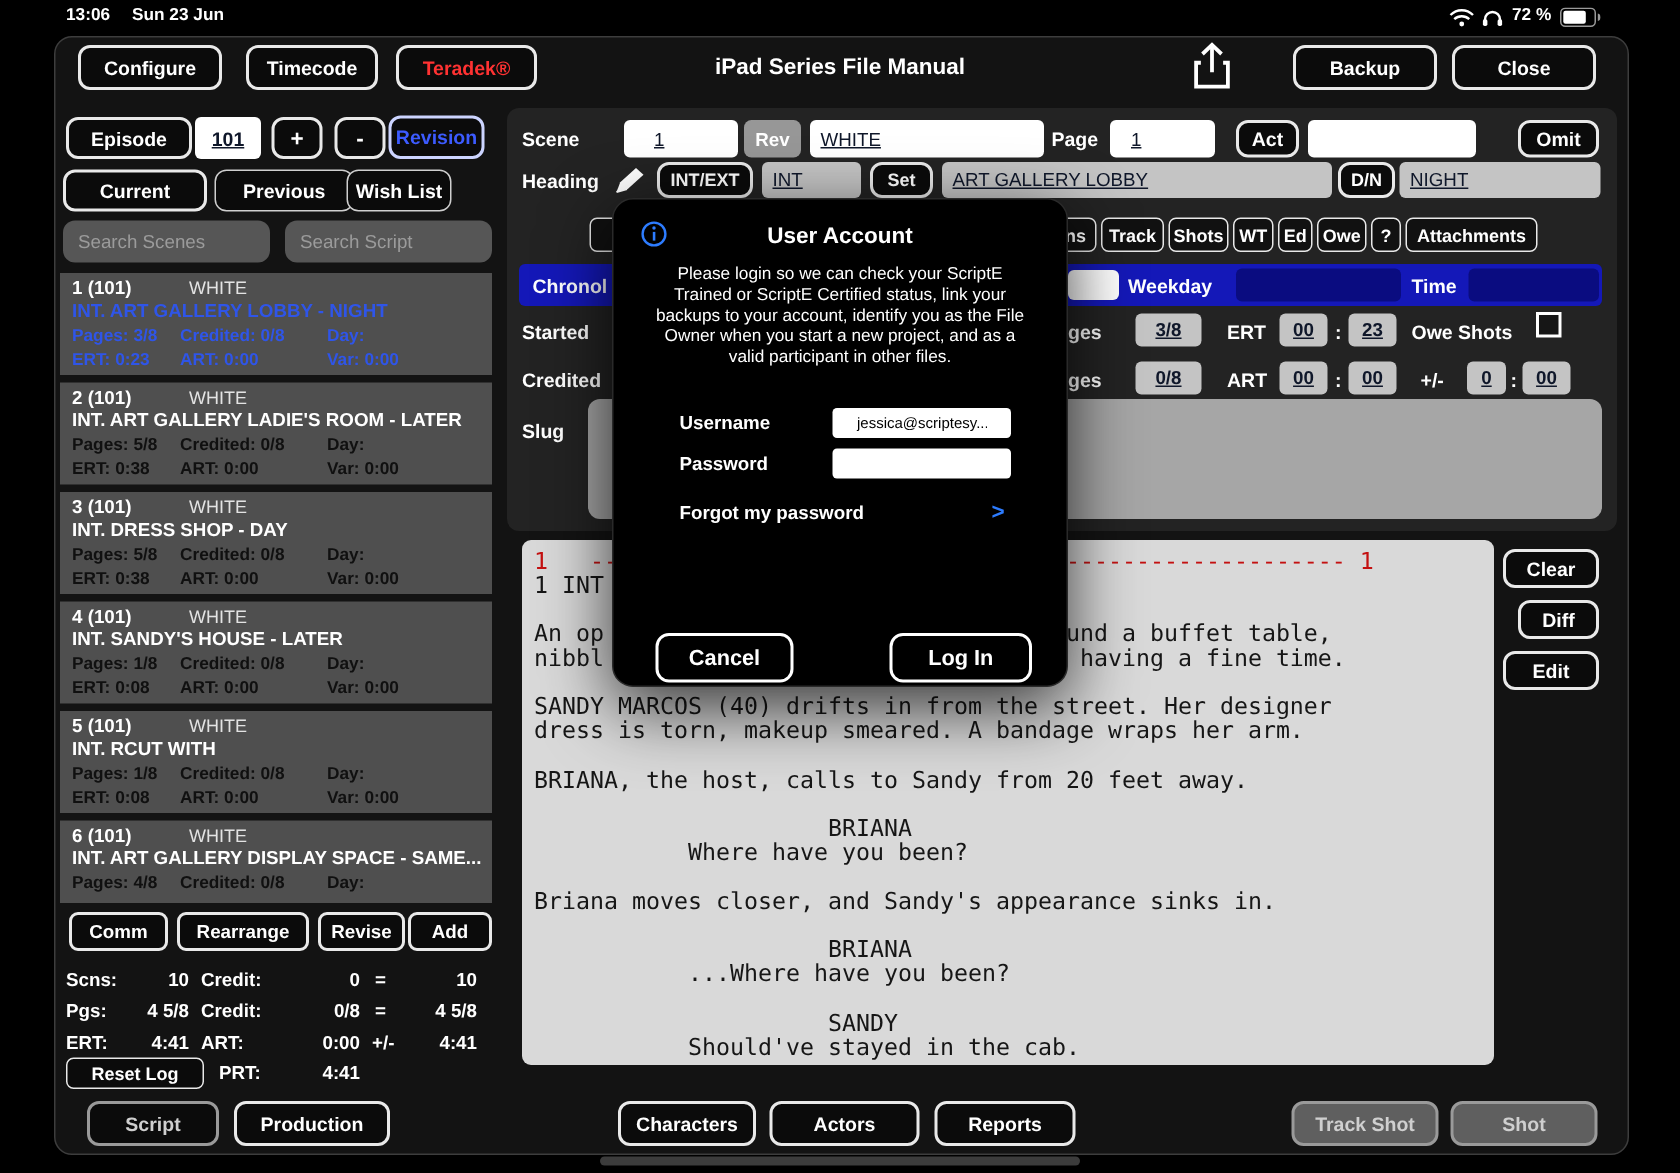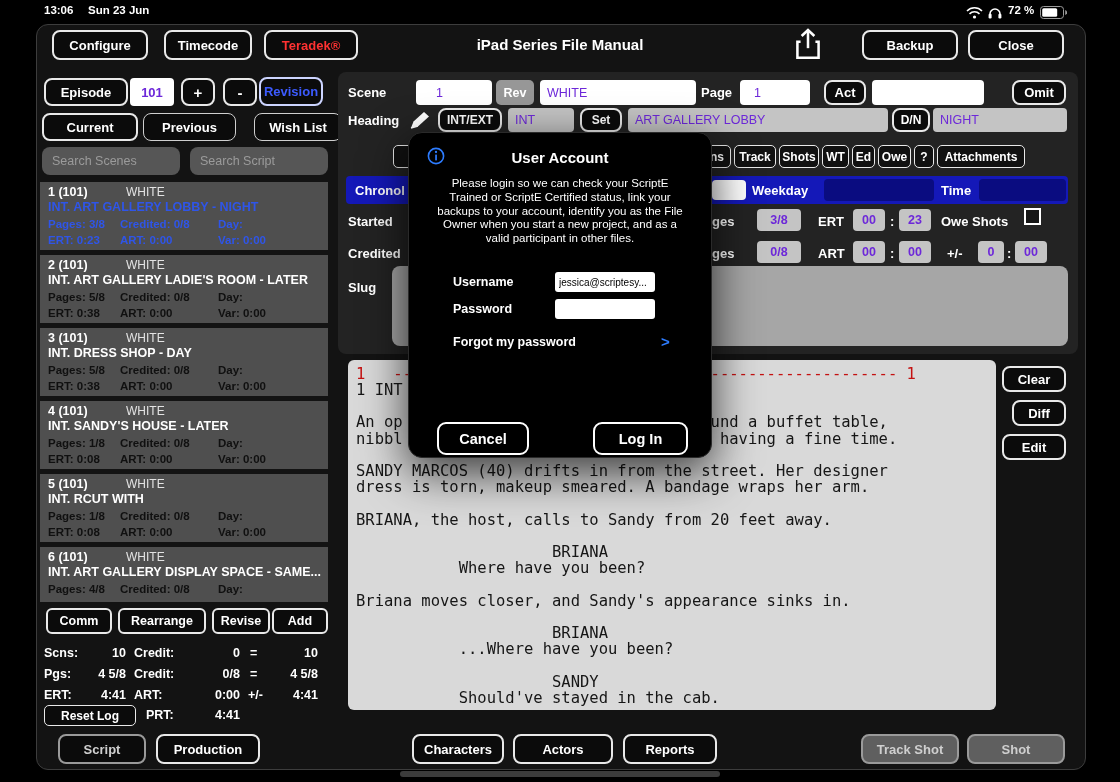--- a/index.html
+++ b/index.html
@@ -4,22 +4,22 @@
 <style>
   html,body{margin:0;padding:0;background:#000;}
   .screen{position:relative;width:1120px;height:782px;background:#000;overflow:hidden;
           font-family:"Liberation Sans",sans-serif;-webkit-font-smoothing:antialiased;}
   .abs{position:absolute;}
   
   .b{position:absolute;box-sizing:border-box;background:#0b0b0b;border:2px solid #e9e9e9;border-radius:8px;
      color:#fff;font-weight:bold;display:flex;align-items:center;justify-content:center;font-size:13px;white-space:nowrap;}
   .tb{border-width:1.5px;border-radius:5px;font-size:12px;background:#111;}
   
-  .f{position:absolute;box-sizing:border-box;background:#fff;border-radius:4px;color:#6d28d9;display:flex;
-     align-items:center;padding:0 7px;font-size:12.5px;white-space:nowrap;overflow:hidden;}
+  .f{position:absolute;box-sizing:border-box;background:#fff;border-radius:4px;color:#0f172a;display:flex;
+     align-items:center;padding:0 7px;font-size:12.5px;white-space:nowrap;overflow:hidden;text-decoration:underline;}
   .fg{background:#c4c4c4;}
   .fc{justify-content:center;padding:0;font-weight:bold;}
   
   .l{position:absolute;color:#fff;font-weight:bold;font-size:13px;white-space:nowrap;}
   .app-frame{position:absolute;left:36px;top:24px;width:1048px;height:744px;background:#131313;
              border:1px solid #3d3d3d;border-radius:12px;}
   .panel{position:absolute;left:338px;top:72px;width:740px;height:282px;background:#232323;border-radius:8px;}
   .bluebar{position:absolute;left:346px;top:176px;width:722px;height:28px;background:#1418b8;border-radius:4px;}
   .navyfield{position:absolute;background:#0a0c80;border-radius:4px;}
   
@@ -37,22 +37,22 @@
   
   .script-area{position:absolute;left:348px;top:360px;width:648px;height:350px;background:#d9d9d9;border-radius:6px;overflow:hidden;}
   .script-area pre{margin:0;font-family:"DejaVu Sans Mono",monospace;font-size:15.5px;line-height:16.2px;}
   .ruler{position:absolute;left:8px;top:6px;color:#c41111;}
   .sbody{position:absolute;left:8px;top:22px;color:#161616;}
   
   .modal{position:absolute;left:408px;top:132px;width:302px;height:324px;background:#000;border:1px solid #2a2a2a;
          border-radius:14px;box-shadow:0 14px 46px rgba(0,0,0,.75);z-index:50;}
   .mbtn{position:absolute;box-sizing:border-box;background:#000;border:2.5px solid #fff;border-radius:9px;color:#fff;
         font-weight:bold;font-size:14.5px;display:flex;align-items:center;justify-content:center;margin-top:20px;}
-  .minput{position:absolute;box-sizing:border-box;background:#fff;border:none;border-radius:3px;height:20px;width:100px;
-          font-size:10px;color:#000;padding:0 4px;font-family:"Liberation Sans",sans-serif;}
+  .minput{position:absolute;box-sizing:border-box;background:#fff;border:none;border-radius:3px;height:20px;width:119px;
+          font-size:10px;color:#000;padding:0 16px;font-family:"Liberation Sans",sans-serif;}
   input.search{position:absolute;box-sizing:border-box;background:#565656;border:none;border-radius:8px;height:28px;
                color:#eee;padding:0 10px;font-size:12.5px;font-family:"Liberation Sans",sans-serif;}
   input.search::placeholder{color:#9b9b9b;}
   .checkbox{position:absolute;width:17px;height:17px;border:2px solid #fff;background:#161616;box-sizing:border-box;}
   .dim{color:#cfcfcf;border-color:#9a9a9a;background:#5f5f5f;}
 </style>
 </head>
 <body>
 
 <div class="screen">
@@ -101,21 +101,21 @@
   <div class="b" style="left:968px;top:30px;width:96px;height:30px;">Close</div>
 
   <div class="b" style="left:44px;top:78px;width:84px;height:28px;">Episode</div>
   <div class="f fc" style="left:130px;top:78px;width:44px;height:28px;font-size:13px;">101</div>
   <div class="b" style="left:181px;top:78px;width:34px;height:28px;font-size:15px;">+</div>
   <div class="b" style="left:223px;top:78px;width:34px;height:28px;font-size:15px;">-</div>
   <div class="b" style="left:259px;top:77px;width:64px;height:29px;border-color:#ccd4ff;color:#3c5bff;font-size:13px;">Revision</div>
 
   <div class="b" style="left:42px;top:113px;width:96px;height:28px;border-width:2.5px;">Current</div>
   <div class="b" style="left:143px;top:113px;width:93px;height:28px;border-width:1.5px;border-color:#cfcfcf;">Previous</div>
-  <div class="b" style="left:254px;top:113px;width:88px;height:28px;border-width:1.5px;border-color:#cfcfcf;">Wish List</div>
+  <div class="b" style="left:231px;top:113px;width:70px;height:28px;border-width:1.5px;border-color:#cfcfcf;">Wish List</div>
 
   <input class="search" style="left: 42px; top: 147px; width: 138px;" placeholder="Search Scenes">
   <input class="search" style="left: 190px; top: 147px; width: 138px;" placeholder="Search Script">
 
   <div class="scene-item sel" style="top:182px;height:68px;">
     <div class="si-l1">
       <span class="si-num">1 (101)</span>
       <span class="si-rev">WHITE</span>
     </div>
     <div class="si-title">INT. ART GALLERY LOBBY - NIGHT</div>

